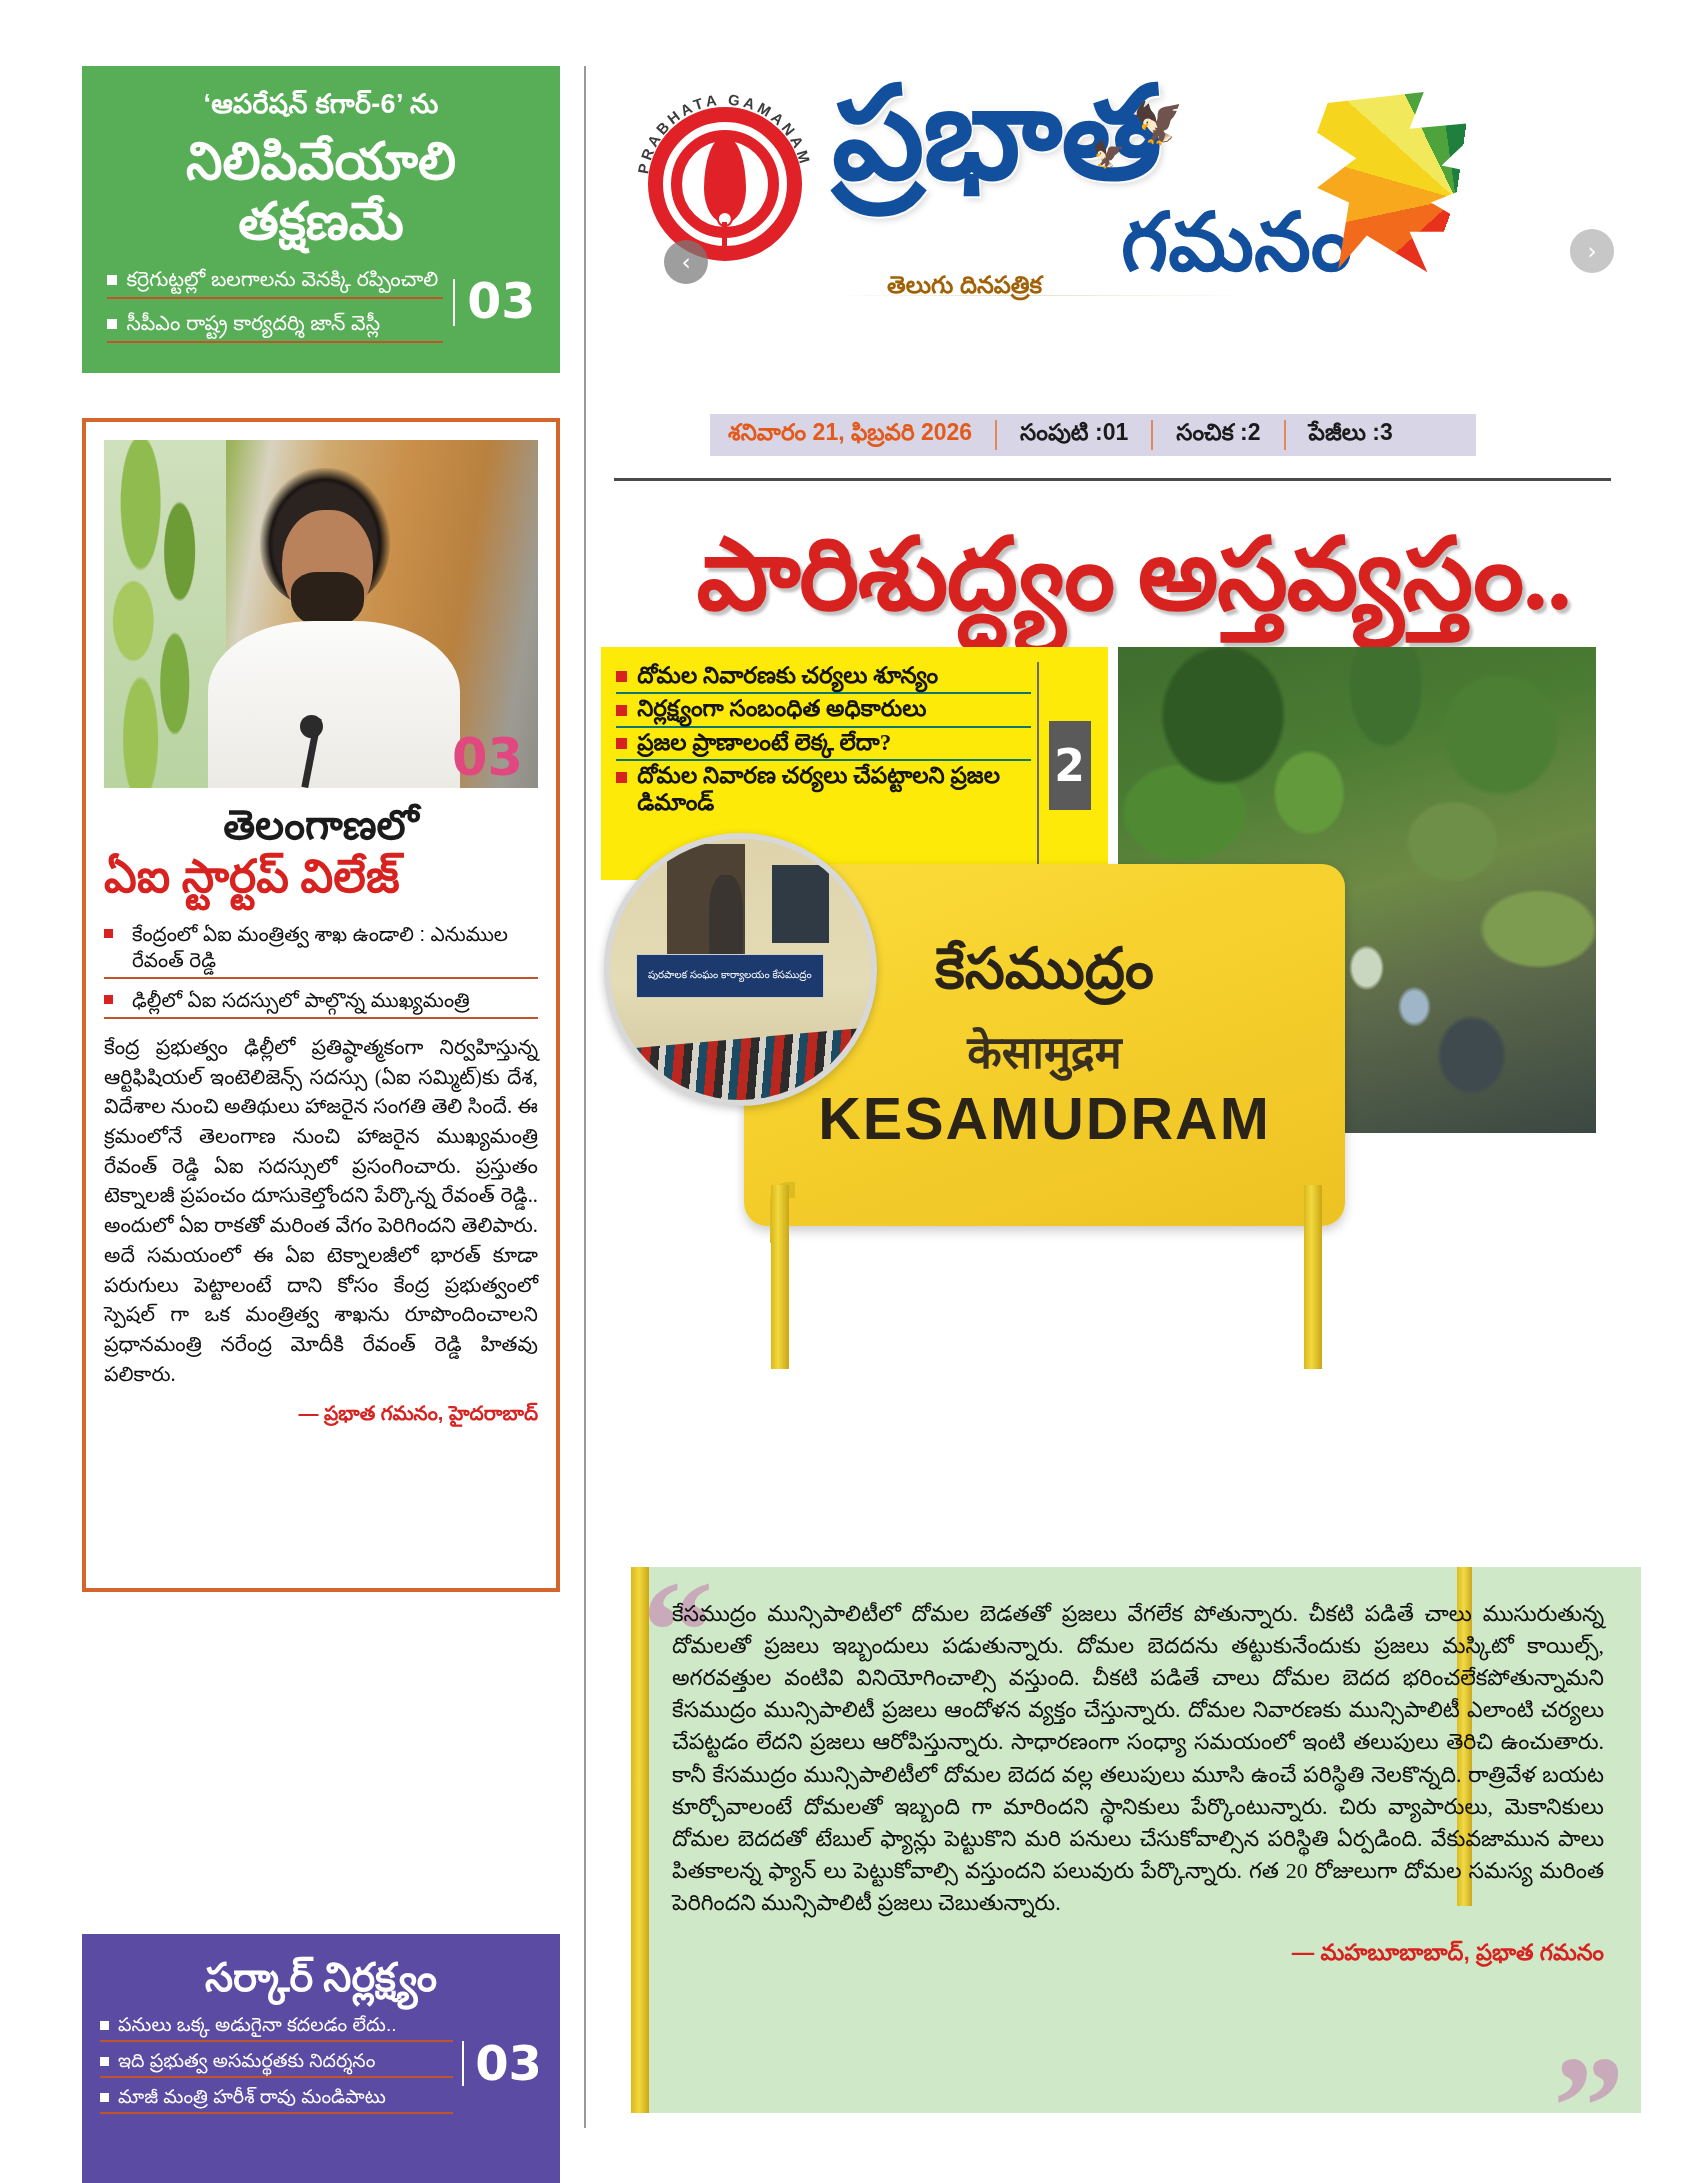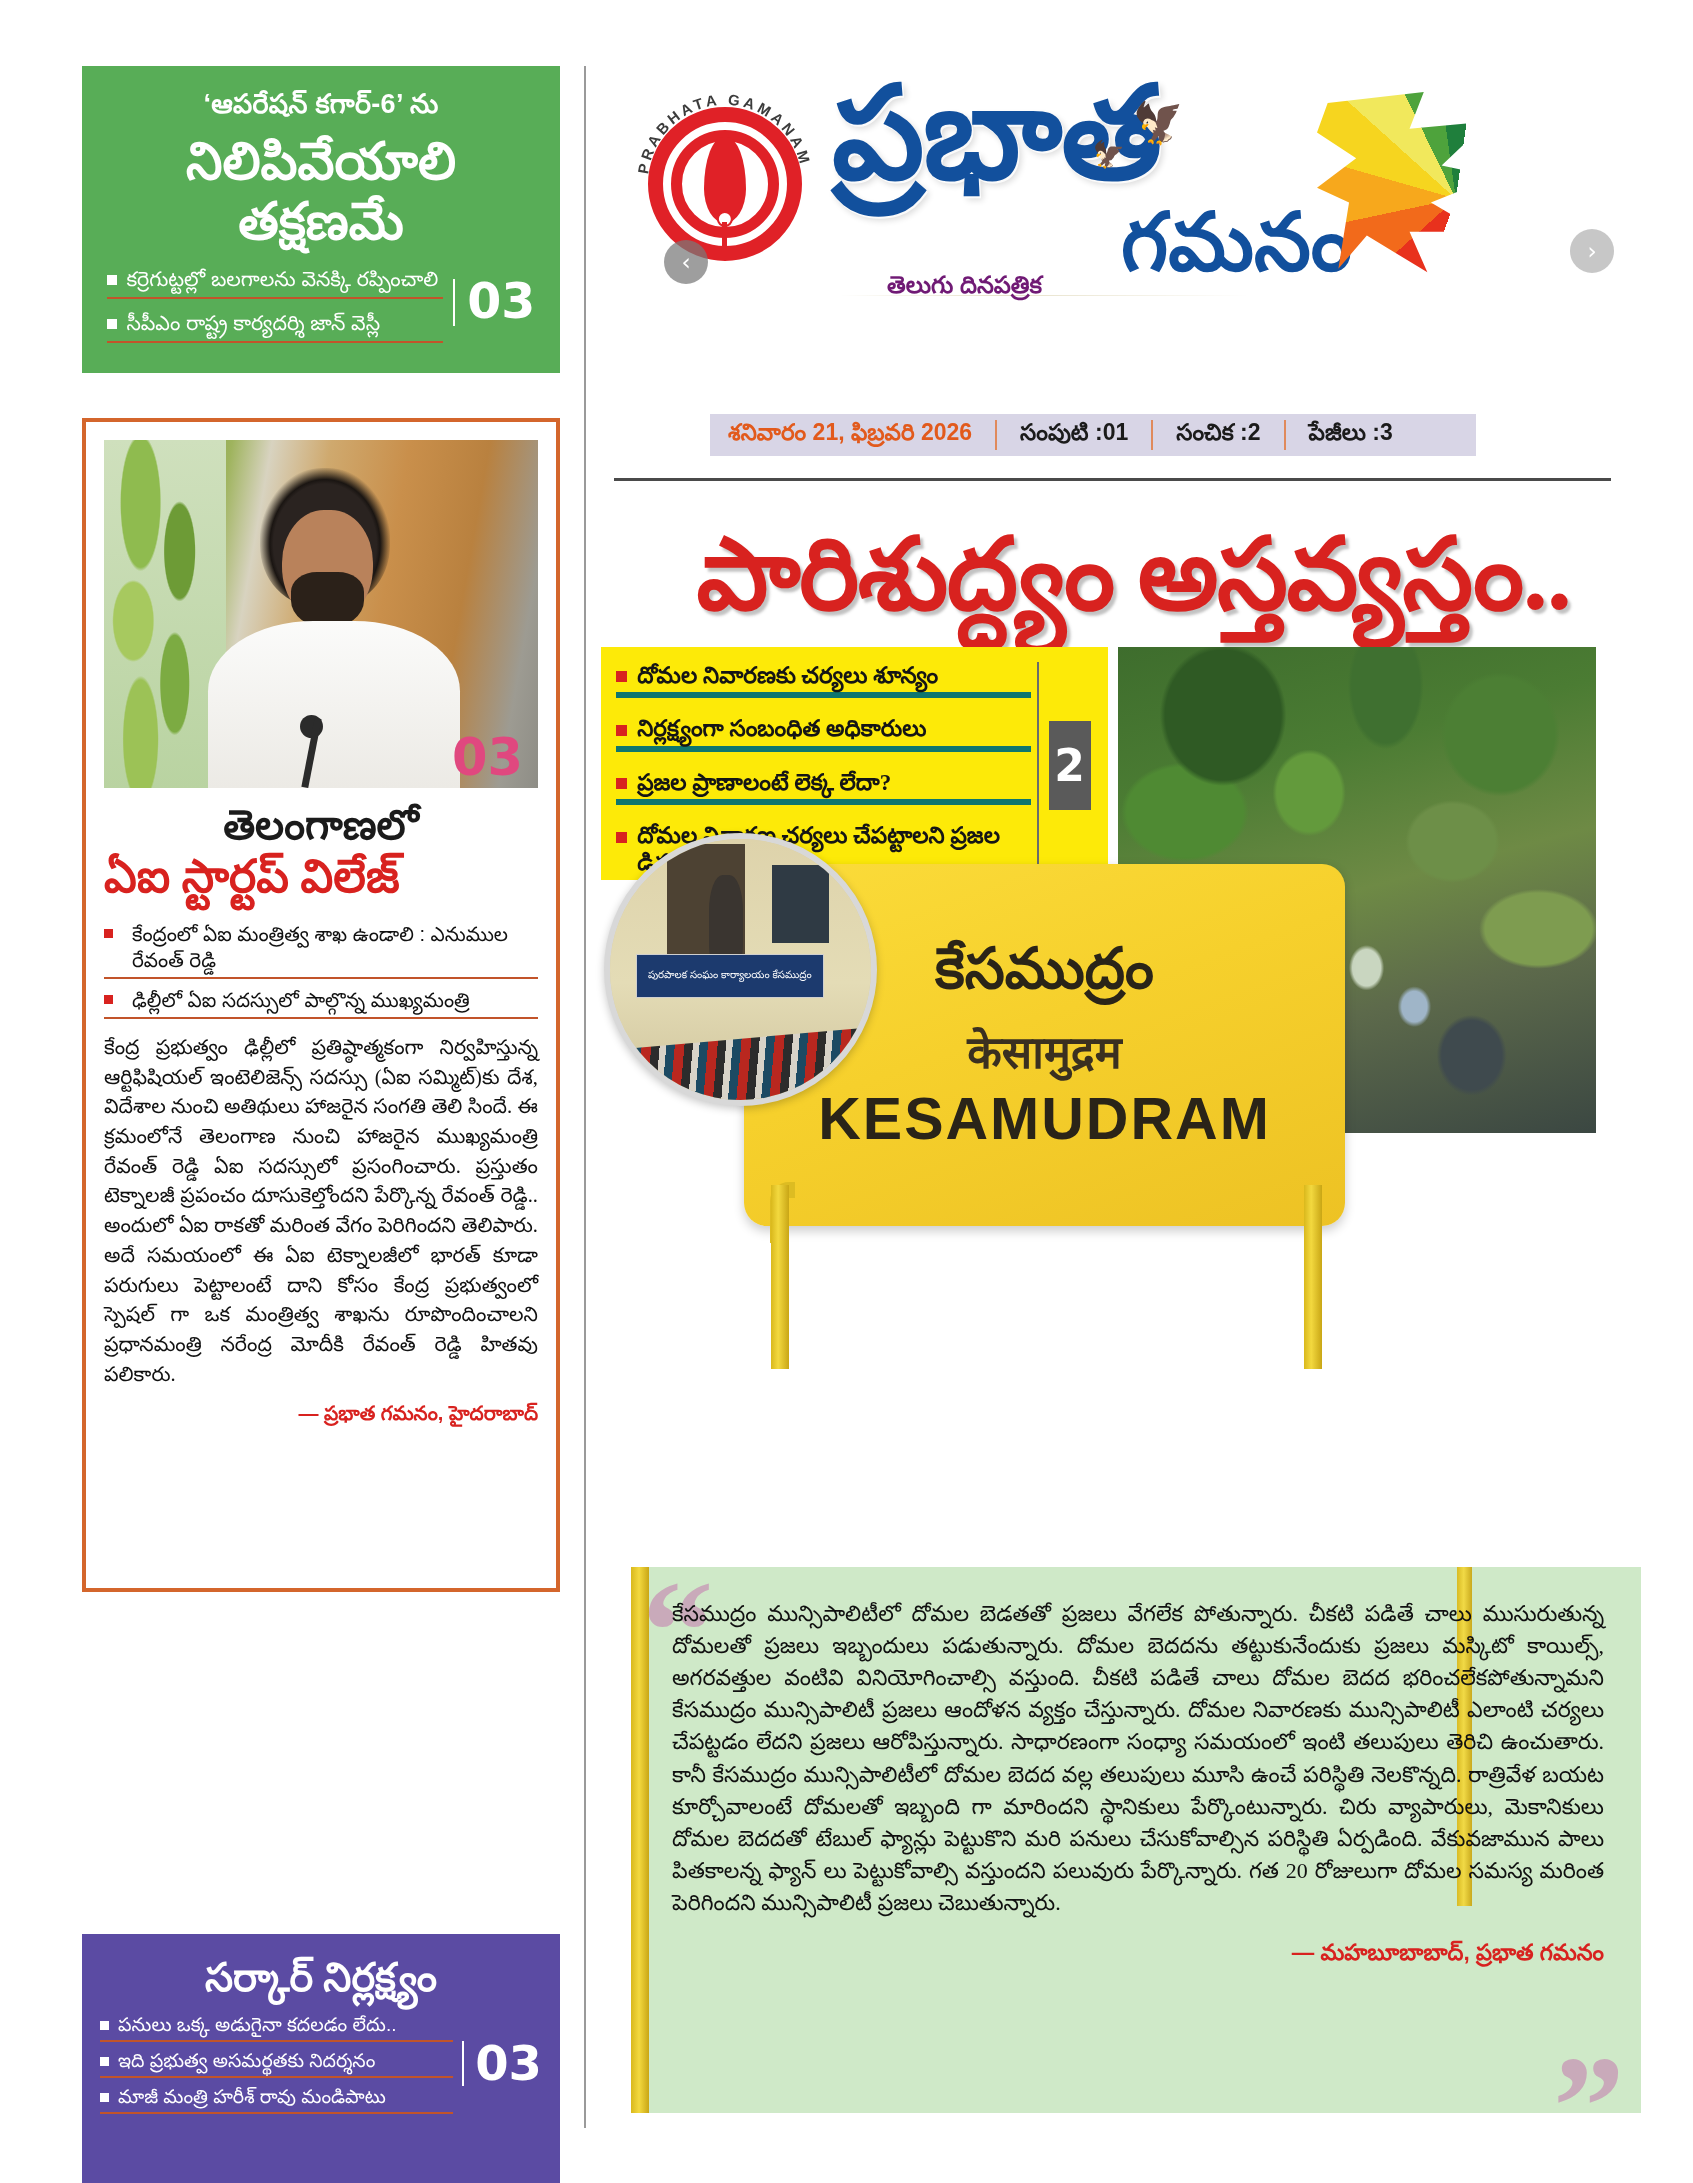--- a/index.html
+++ b/index.html
@@ -281,21 +281,21 @@
   }
   .mast-title2 {
     position: absolute; left: 507px; top: 137px;
     font-size: 81px; font-weight: bold;
     color: #12509d;
     font-family: "Liberation Serif", serif;
     line-height: 1;
   }
   .mast-tag {
     position: absolute; left: 273px; top: 205px;
-    font-size: 24px; font-weight: bold; color: #701a75;
+    font-size: 24px; font-weight: bold; color: #a16207;
   }
   .mast-tagline-rule {
     position: absolute; left: 225px; top: 229px;
     width: 410px; height: 1.4px;
     background: linear-gradient(90deg, rgba(220,220,200,0), #e6e0c8 40%, rgba(230,225,200,0));
   }
   .bird {
     position: absolute;
     font-size: 34px; color: #111; line-height: 1;
     font-family: "DejaVu Sans", sans-serif;
@@ -387,22 +387,22 @@
     background: #fdea08;
     padding: 15px 13.7px 9.6px 15px;
     display: flex; gap: 6.8px;
   }
   .yb-list { flex: 1 1 auto; }
   .yb-bul {
     display: flex; align-items: flex-start; gap: 10.2px;
     font-size: 23px; font-weight: bold; line-height: 1.18;
     color: #151515;
     padding-bottom: 3.4px;
-    border-bottom: 6px solid #0f766e;
-    margin-bottom: 17px;
+    border-bottom: 2px solid #0f766e;
+    margin-bottom: 1px;
     font-family: "Liberation Serif", serif;
   }
   .yb-bul.nb { border-bottom: none; margin-bottom: 0; }
   .yb-bul .sqr { width: 11px; height: 11px; background: #d8221f; margin-top: 9.6px; flex: 0 0 auto; }
   .yb-right {
     flex: 0 0 auto;
     width: 57px;
     border-left: 2px solid #6b6b6b;
     display: flex; align-items: center; justify-content: center;
     padding-left: 5.5px;

